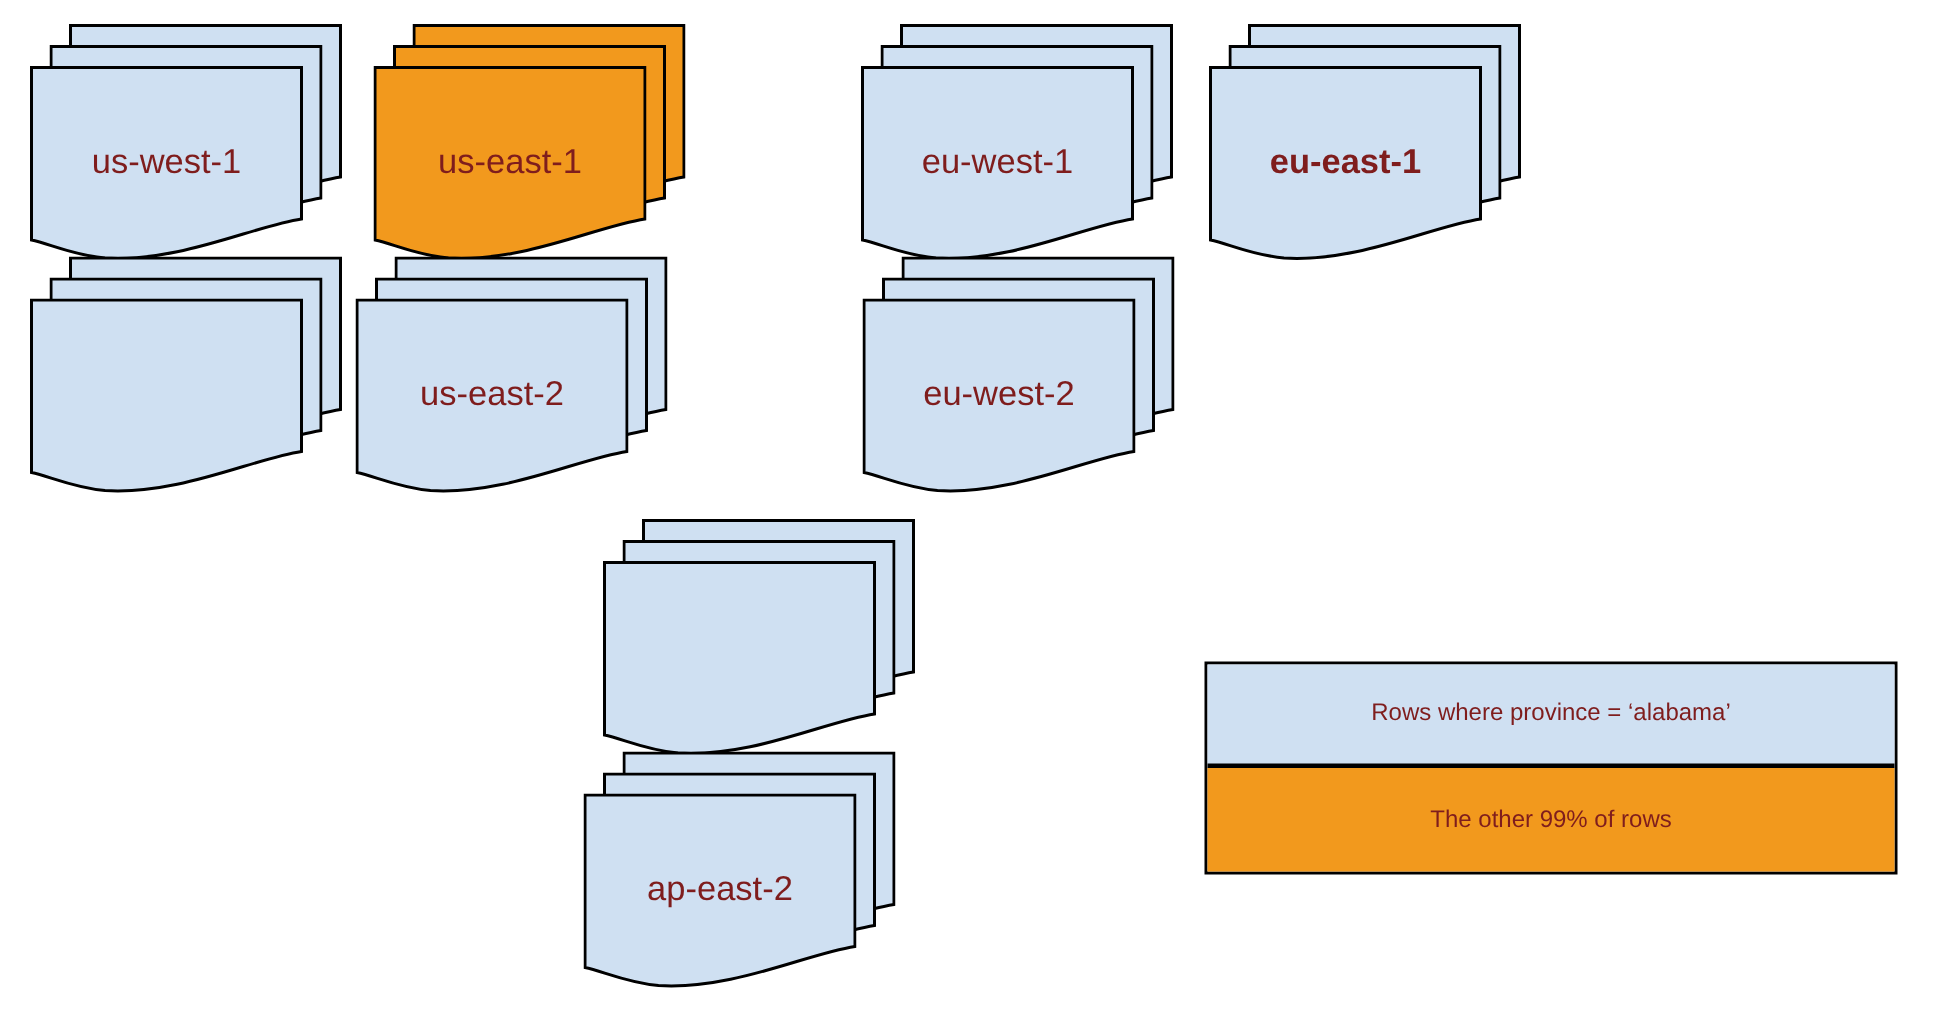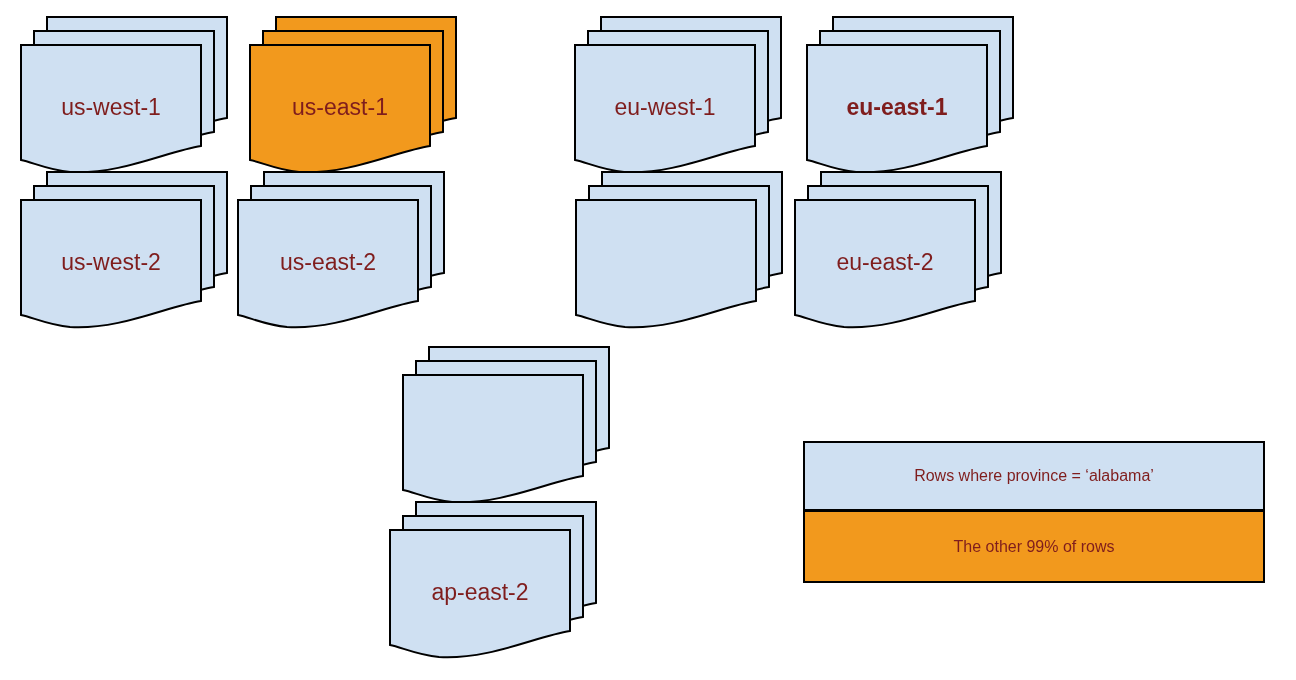--- a/index.html
+++ b/index.html
@@ -115,21 +115,20 @@
   <div class="stack blue" style="left:20px; top:171px;">
     <svg class="doc back" viewBox="0 0 182 130">
         <path d="M1 1 L181 1 L181 102 C148 107 100 131 50 128 C28 126 12 118 1 116 Z"></path>
       </svg>
     <svg class="doc mid" viewBox="0 0 182 130">
         <path d="M1 1 L181 1 L181 102 C148 107 100 131 50 128 C28 126 12 118 1 116 Z"></path>
       </svg>
     <svg class="doc front" viewBox="0 0 182 130">
         <path d="M1 1 L181 1 L181 102 C148 107 100 131 50 128 C28 126 12 118 1 116 Z"></path>
       </svg>
-    <div class="label">us-west-2</div>
   </div>
 
   <div class="stack blue" style="left:237px; top:171px;">
     <svg class="doc back" viewBox="0 0 182 130">
         <path d="M1 1 L181 1 L181 102 C148 107 100 131 50 128 C28 126 12 118 1 116 Z"></path>
       </svg>
     <svg class="doc mid" viewBox="0 0 182 130">
         <path d="M1 1 L181 1 L181 102 C148 107 100 131 50 128 C28 126 12 118 1 116 Z"></path>
       </svg>
     <svg class="doc front" viewBox="0 0 182 130">
@@ -141,34 +140,23 @@
   <div class="stack blue" style="left:575px; top:171px;">
     <svg class="doc back" viewBox="0 0 182 130">
         <path d="M1 1 L181 1 L181 102 C148 107 100 131 50 128 C28 126 12 118 1 116 Z"></path>
       </svg>
     <svg class="doc mid" viewBox="0 0 182 130">
         <path d="M1 1 L181 1 L181 102 C148 107 100 131 50 128 C28 126 12 118 1 116 Z"></path>
       </svg>
     <svg class="doc front" viewBox="0 0 182 130">
         <path d="M1 1 L181 1 L181 102 C148 107 100 131 50 128 C28 126 12 118 1 116 Z"></path>
       </svg>
+    <div class="label">eu-west-2</div>
   </div>
 
-  <div class="stack blue" style="left:794px; top:171px;">
-    <svg class="doc back" viewBox="0 0 182 130">
-        <path d="M1 1 L181 1 L181 102 C148 107 100 131 50 128 C28 126 12 118 1 116 Z"></path>
-      </svg>
-    <svg class="doc mid" viewBox="0 0 182 130">
-        <path d="M1 1 L181 1 L181 102 C148 107 100 131 50 128 C28 126 12 118 1 116 Z"></path>
-      </svg>
-    <svg class="doc front" viewBox="0 0 182 130">
-        <path d="M1 1 L181 1 L181 102 C148 107 100 131 50 128 C28 126 12 118 1 116 Z"></path>
-      </svg>
-    <div class="label">eu-east-2</div>
-  </div>
 
   <div class="stack blue" style="left:402px; top:346px;">
     <svg class="doc back" viewBox="0 0 182 130">
         <path d="M1 1 L181 1 L181 102 C148 107 100 131 50 128 C28 126 12 118 1 116 Z"></path>
       </svg>
     <svg class="doc mid" viewBox="0 0 182 130">
         <path d="M1 1 L181 1 L181 102 C148 107 100 131 50 128 C28 126 12 118 1 116 Z"></path>
       </svg>
     <svg class="doc front" viewBox="0 0 182 130">
         <path d="M1 1 L181 1 L181 102 C148 107 100 131 50 128 C28 126 12 118 1 116 Z"></path>

